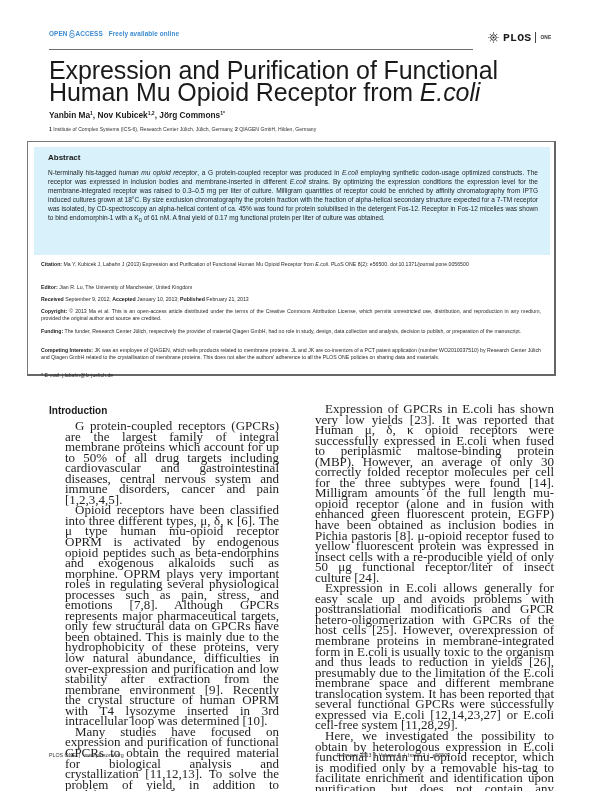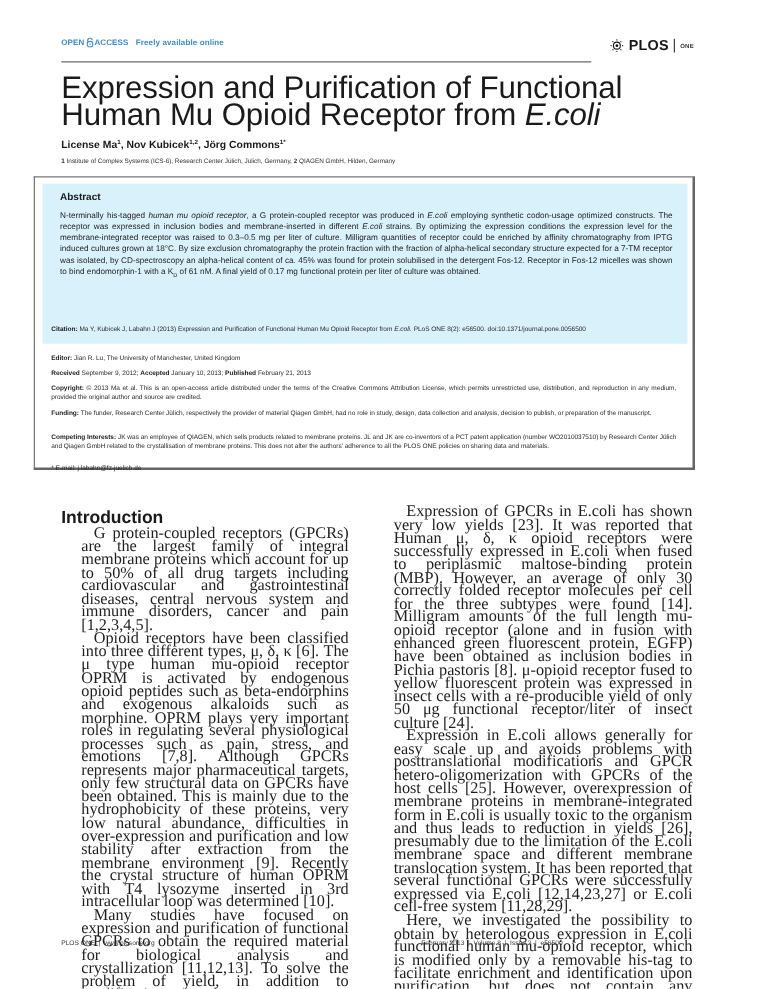--- a/index.html
+++ b/index.html
@@ -5,46 +5,46 @@
   html, body { margin: 0; padding: 0; background: #ffffff; }
   body { width: 612px; height: 791px; position: relative; overflow: hidden; color: #1a1a1a; }
 
   
   .topbar { position: absolute; left: 49px; top: 30px; width: 424px; height: 14px; }
   .oa { position: absolute; left: 0; top: 0; font-family: "Liberation Sans", sans-serif; font-weight: bold; font-size: 6.4px; color: #3b8bd1; letter-spacing: 0.1px; white-space: nowrap; }
   .oa .lock { display: inline-block; width: 6px; height: 8px; vertical-align: -2px; margin: 0 1px; }
   .oa .free { margin-left: 4px; }
   .logo { position: absolute; left: 488px; top: 27px; height: 14px; white-space: nowrap; }
   .logo .sun { display: inline-block; width: 11px; height: 11px; vertical-align: -2px; }
-  .logo .plos { font-family: Liberation Sans, sans-serif; font-weight: bold; font-size: 11.5px; color: #1a1a1a; letter-spacing: 0.2px; }
+  .logo .plos { font-family: Liberation Mono, monospace; font-weight: bold; font-size: 11.5px; color: #1a1a1a; letter-spacing: 0.2px; }
   .logo .sep { display: inline-block; width: 1px; height: 11px; background: #444; vertical-align: -2px; margin: 0 4px 0 4px; }
   .logo .one { font-family: "Liberation Sans", sans-serif; font-size: 4.8px; font-weight: bold; color: #333; vertical-align: 2px; letter-spacing: 0.2px; }
   .rule { position: absolute; left: 49px; top: 49px; width: 424px; height: 1px; background: #6b6b6b; }
 
   .title { position: absolute; left: 49px; top: 59px; width: 520px; font-family: "Liberation Sans", sans-serif; font-size: 25px; line-height: 22px; color: #1a1a1a; letter-spacing: -0.1px; }
   .title i { font-style: italic; }
   .authors { position: absolute; left: 49px; top: 110px; font-family: "Liberation Sans", sans-serif; font-weight: bold; font-size: 8.3px; color: #1a1a1a; }
   .authors sup { font-size: 5px; vertical-align: 3px; }
   .affil { position: absolute; left: 49px; top: 126px; font-family: "Liberation Sans", sans-serif; font-size: 5.1px; color: #333; white-space: nowrap; }
   .affil b { font-weight: bold; }
 
   
   .box { position: absolute; left: 27px; top: 141px; width: 526px; height: 232px; border: 1px solid #777; border-right: 2px solid #666; border-bottom: 2px solid #666; }
-  .abstract { position: absolute; left: 34px; top: 147px; width: 516px; height: 128px; background: #d8f1fb; }
+  .abstract { position: absolute; left: 34px; top: 147px; width: 516px; height: 108px; background: #d8f1fb; }
   .abstract h2 { position: absolute; left: 14px; top: 6px; margin: 0; font-family: "Liberation Sans", sans-serif; font-weight: bold; font-size: 8px; color: #1a1a1a; }
   .abstract p { position: absolute; left: 14px; top: 21px; width: 490px; margin: 0; font-family: "Liberation Sans", sans-serif; font-size: 6.55px; line-height: 9.1px; text-align: justify; color: #1e1e1e; }
   .meta { position: absolute; left: 41px; width: 500px; font-family: "Liberation Sans", sans-serif; font-size: 5.2px; line-height: 7.4px; color: #2a2a2a; text-align: justify; }
   .meta b { font-weight: bold; color: #1a1a1a; }
 
   
   .col { position: absolute; font-family: "Liberation Serif", serif; font-size: 13px; line-height: 10.55px; color: #1e1e1e; text-align: justify; }
   .col p { margin: 0; text-indent: 10px; }
   .colL { left: 49px; top: 421px; width: 214px; margin-left: 16px; }
   .colR { left: 315px; top: 404px; width: 239px; }
-  .intro-h { position: absolute; left: 49px; top: 405px; margin: 0; font-family: "Liberation Sans", sans-serif; font-weight: bold; font-size: 14px; color: #1a1a1a; }
+  .intro-h { position: absolute; left: 49px; top: 405px; margin: 0; font-family: "Liberation Sans", sans-serif; font-weight: bold; font-size: 10px; color: #1a1a1a; }
 
   
   .footer { position: absolute; top: 752px; font-family: "Liberation Sans", sans-serif; font-size: 5.3px; color: #333; white-space: nowrap; }
   .fl { left: 49px; }
   .fc { left: 261px; }
   .fr { left: 337px; }
 </style>
 </head>
 <body>
 
@@ -75,21 +75,21 @@
   </svg>
   <span class="plos">PLOS</span><span class="sep"></span><span class="one">ONE</span>
 </div>
 <div class="rule"></div>
 
 <h1 class="title" style="margin:0;font-weight:normal;">
   <span>Expression and Purification of Functional Human Mu Opioid Receptor from </span><i>E.coli</i>
 </h1>
 
 <div class="authors">
-  <span><span>License Ma</span><sup>1</sup></span>,
+  <span><span>Yanbin Ma</span><sup>1</sup></span>,
   <span><span>Nov Kubicek</span><sup>1,2</sup></span>,
   <span><span>Jörg Commons</span><sup>1*</sup></span>
 </div>
 <div class="affil">
   <b>1</b>
   <span>Institute of Complex Systems (ICS-6), Research Center Jülich, Jülich, Germany,</span>
   <b>2</b>
   <span>QIAGEN GmbH, Hilden, Germany</span>
 </div>
 

